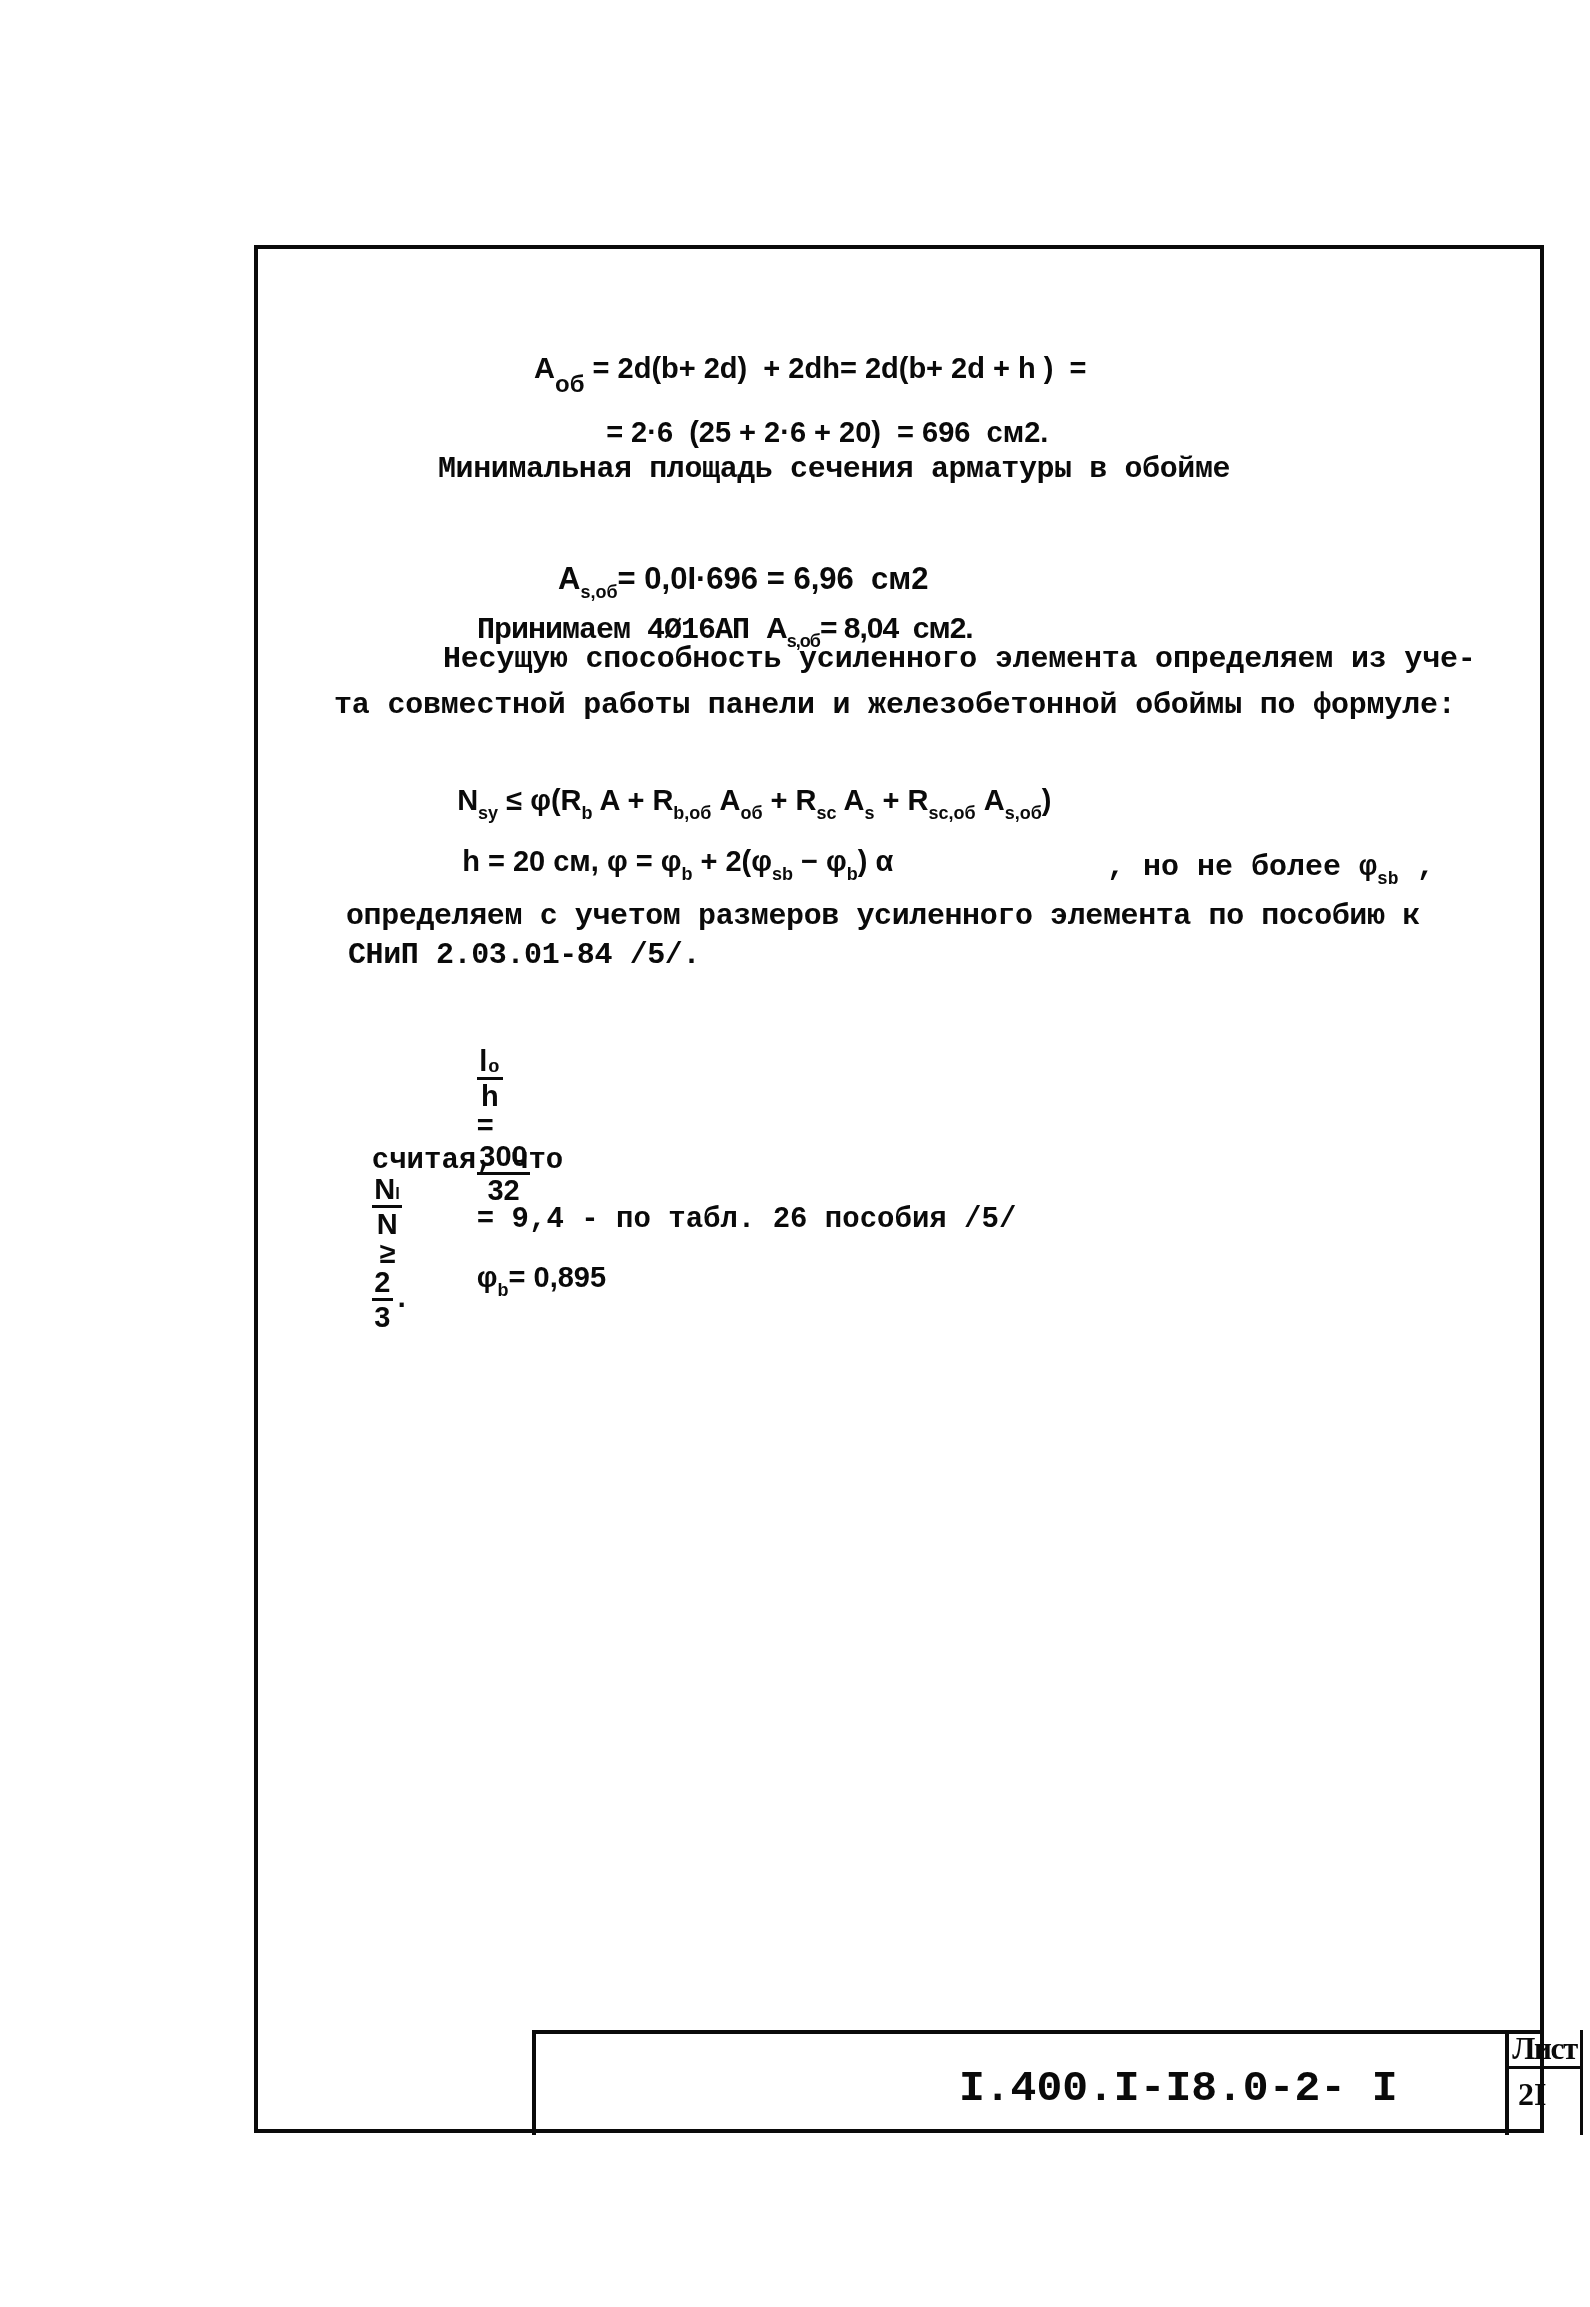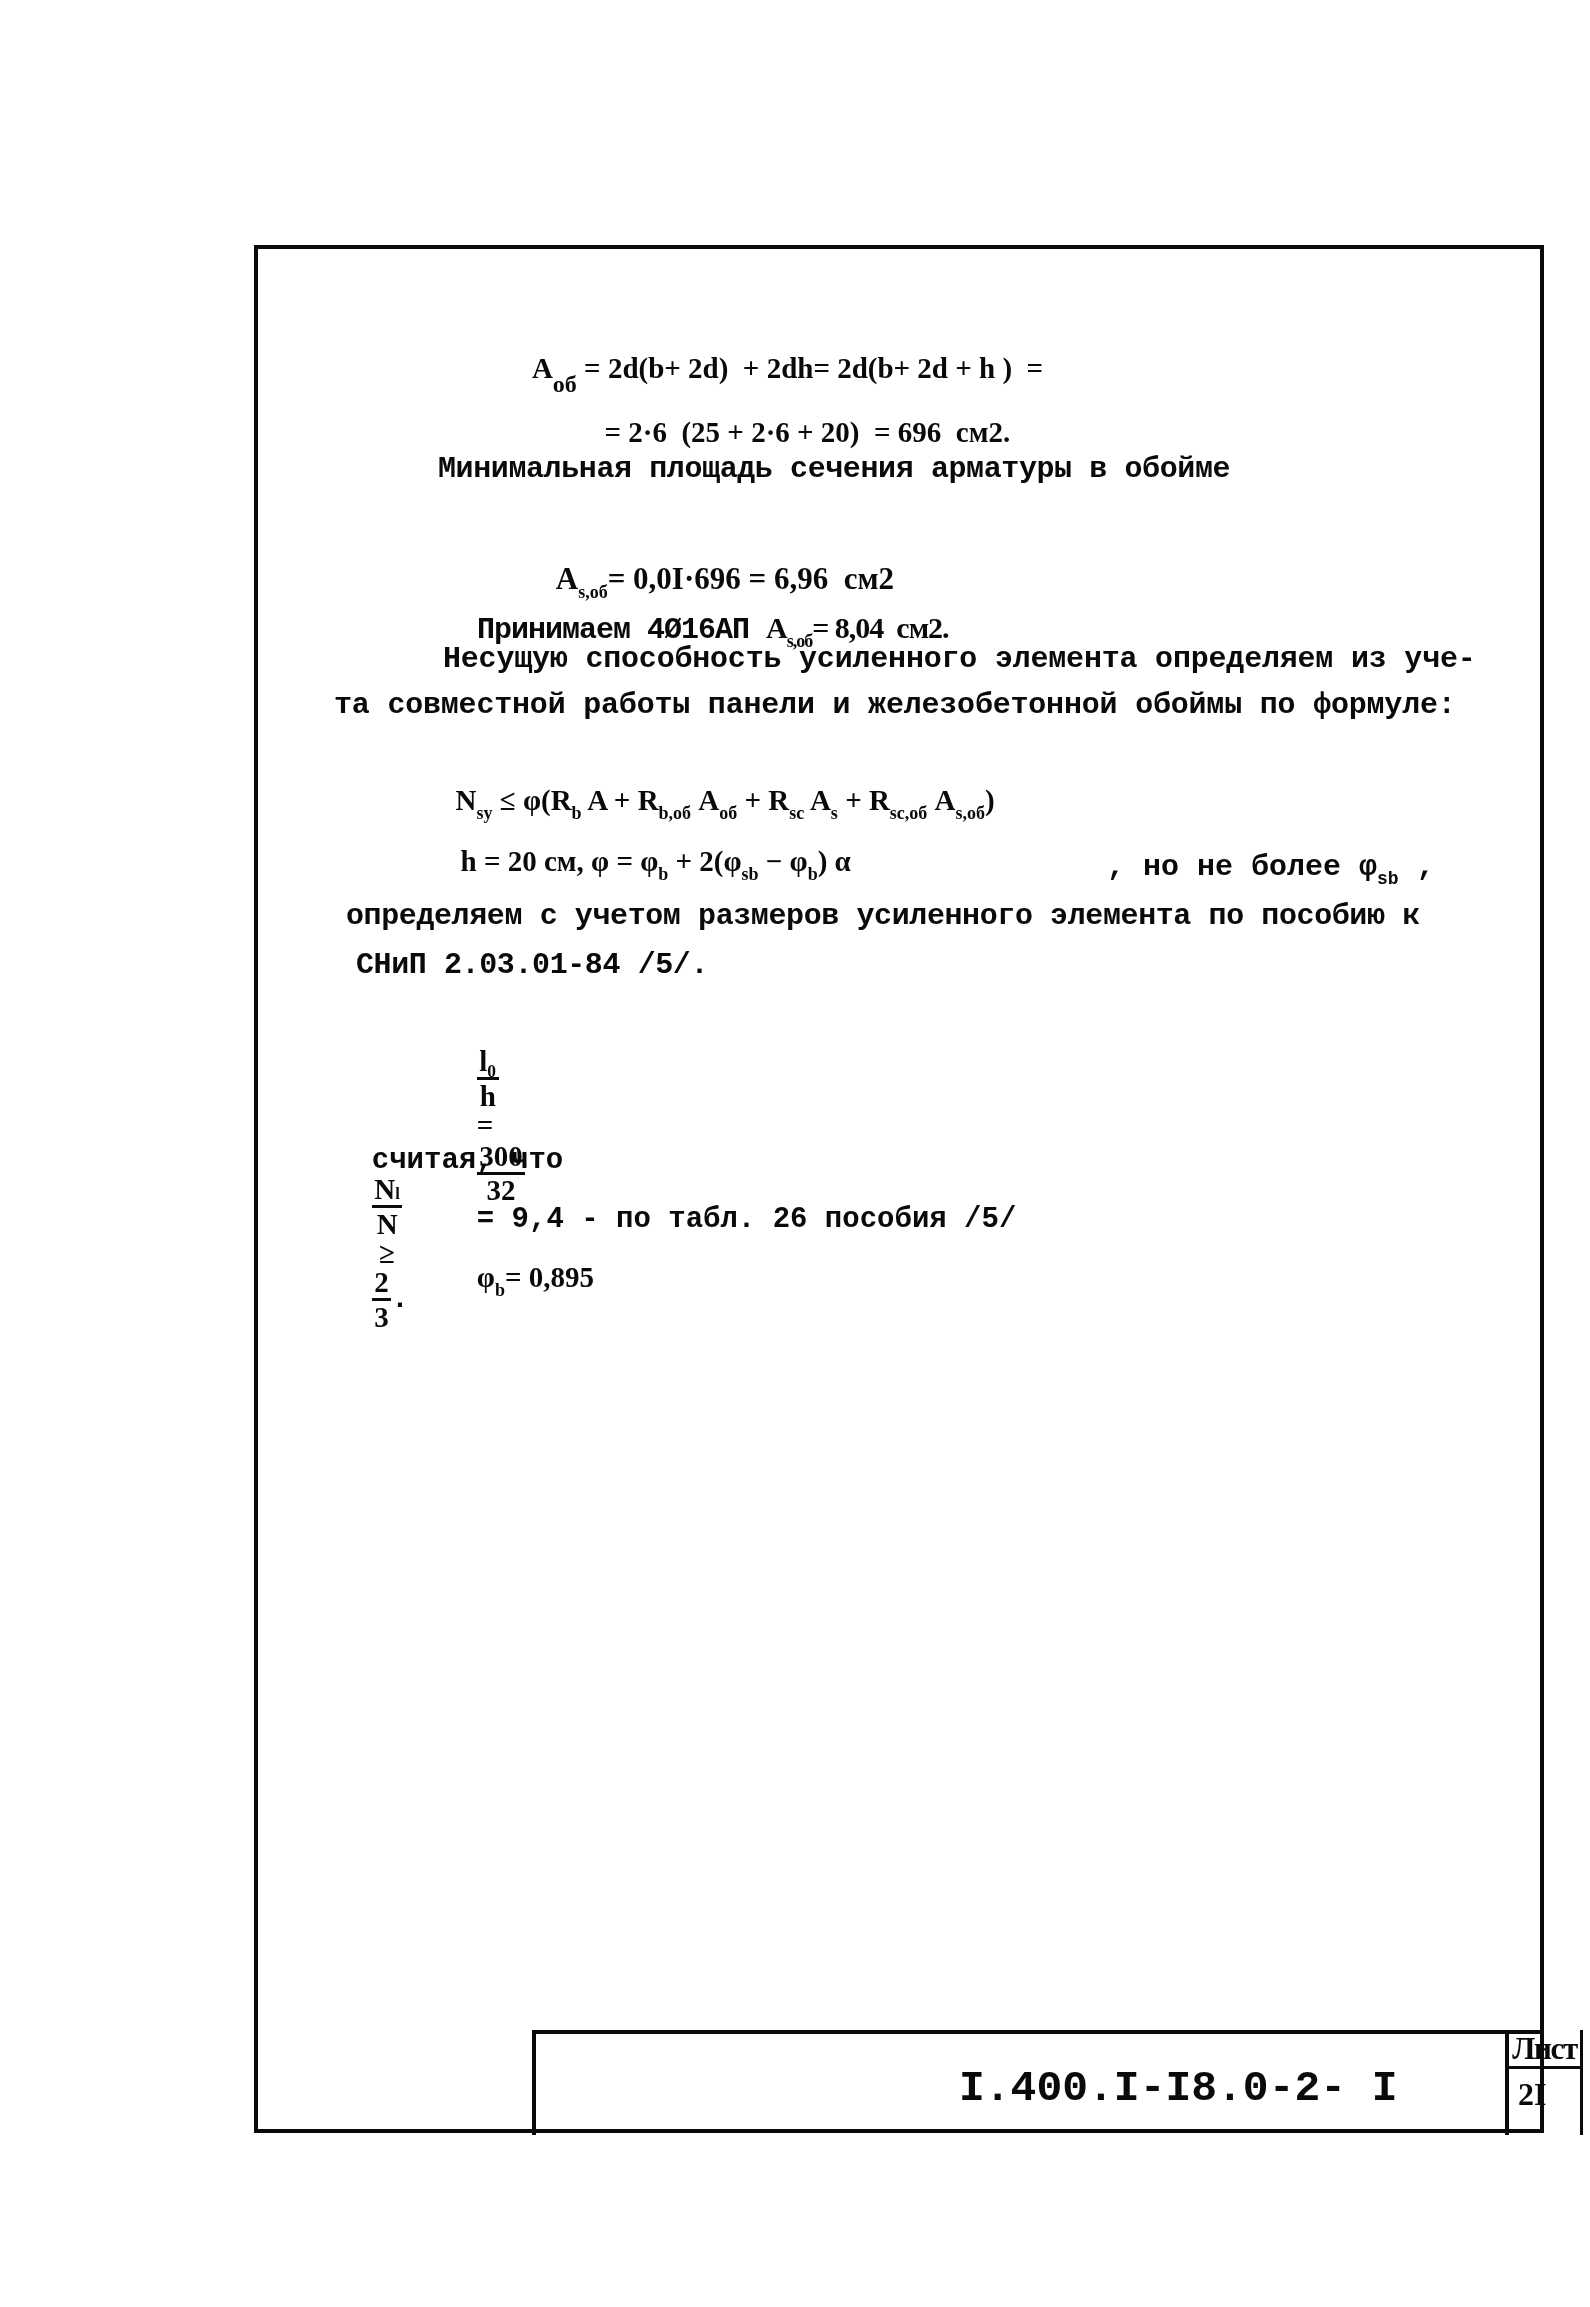--- a/index.html
+++ b/index.html
@@ -1,21 +1,21 @@
 <!DOCTYPE html>
 <html style="font-size:10.2px"><head>
 <meta charset="utf-8">
 <style>
   html, body { margin:0; padding:0; background:#ffffff; }
   body { width:1590px; height:2307px; position:relative; overflow:hidden;
          font-family:"Liberation Mono","DejaVu Sans Mono",monospace; color:#0a0a0a; }
   .frame { position:absolute; left:254px; top:245px; width:1290px; height:1888px;
            border:4.5px solid #0a0a0a; box-sizing:border-box; }
   .ln { position:absolute; white-space:pre; font-weight:bold; font-size:31px; line-height:1; letter-spacing:0px; }
-  .hw { font-family:Liberation Serif, serif; font-weight:bold; }
+  .hw { font-family:Liberation Sans, sans-serif; font-weight:bold; }
   .sub { font-size:18px; position:relative; top:9px; }
   .sub-lg { font-size:24px; position:relative; top:14px; }
   .frac { display:inline-block; vertical-align:middle; text-align:center; position:relative; }
   .frac .num { display:block; border-bottom:3.2px solid #0a0a0a; padding:0 2.5px 1.3px 2.5px; }
   .frac .den { display:block; padding-top:1.3px; }
   .tb { position:absolute; left:532px; top:2030px; width:1011px; height:105px;
         border-top:4.5px solid #0a0a0a; border-left:4.5px solid #0a0a0a; box-sizing:border-box; }
   .tb-code { position:absolute; left:959px; top:2064px; font-size:43px; font-weight:bold; white-space:pre; }
   .tb-cell { position:absolute; left:1461px; top:2030px; width:78px; height:105px;
              border-left:4.5px solid #0a0a0a; border-right:3.8px solid #0a0a0a; box-sizing:border-box;margin-left:44px; }
@@ -55,21 +55,21 @@
 </div>
 
 <div class="ln hw" style="left:446px; top:818px; font-size:29px;">
   <span>h = 20 см, φ = φ</span><span class="sub">b</span><span> + 2(φ</span><span class="sub">sb</span><span> − φ</span><span class="sub">b</span><span>) α</span>
 </div>
 <div class="ln" style="left:1071px; top:822px; font-size:30px;">
   <span>, но не более φ</span><span class="sub">sb</span><span> ,</span>
 </div>
 
 <div class="ln" style="left:338px; top:901px; font-size:30px; letter-spacing:-0.4px;margin-left:8px;">определяем с учетом размеров усиленного элемента по пособию к</div>
-<div class="ln" style="left:356px; top:940px; font-size:30px; letter-spacing:-0.4px;margin-top:10px;">СНиП 2.03.01-84 /5/.</div>
+<div class="ln" style="left:348px; top:940px; font-size:30px; letter-spacing:-0.4px;">СНиП 2.03.01-84 /5/.</div>
 
 <div class="ln" style="left:442px; top:1018px; font-size:29px;">
   <span class="frac hw"><span class="num">l₀</span><span class="den">h</span></span>
   <span class="hw">=</span>
   <span class="frac hw"><span class="num">300</span><span class="den">32</span></span>
   <span style="vertical-align:middle;">= 9,4 - по табл. 26 пособия /5/</span>
   <span style="display:inline-block; width:57px;"></span>
   <span class="hw" style="vertical-align:middle;"><span>φ</span><span class="sub">b</span><span>= 0,895</span></span>
 </div>
 

